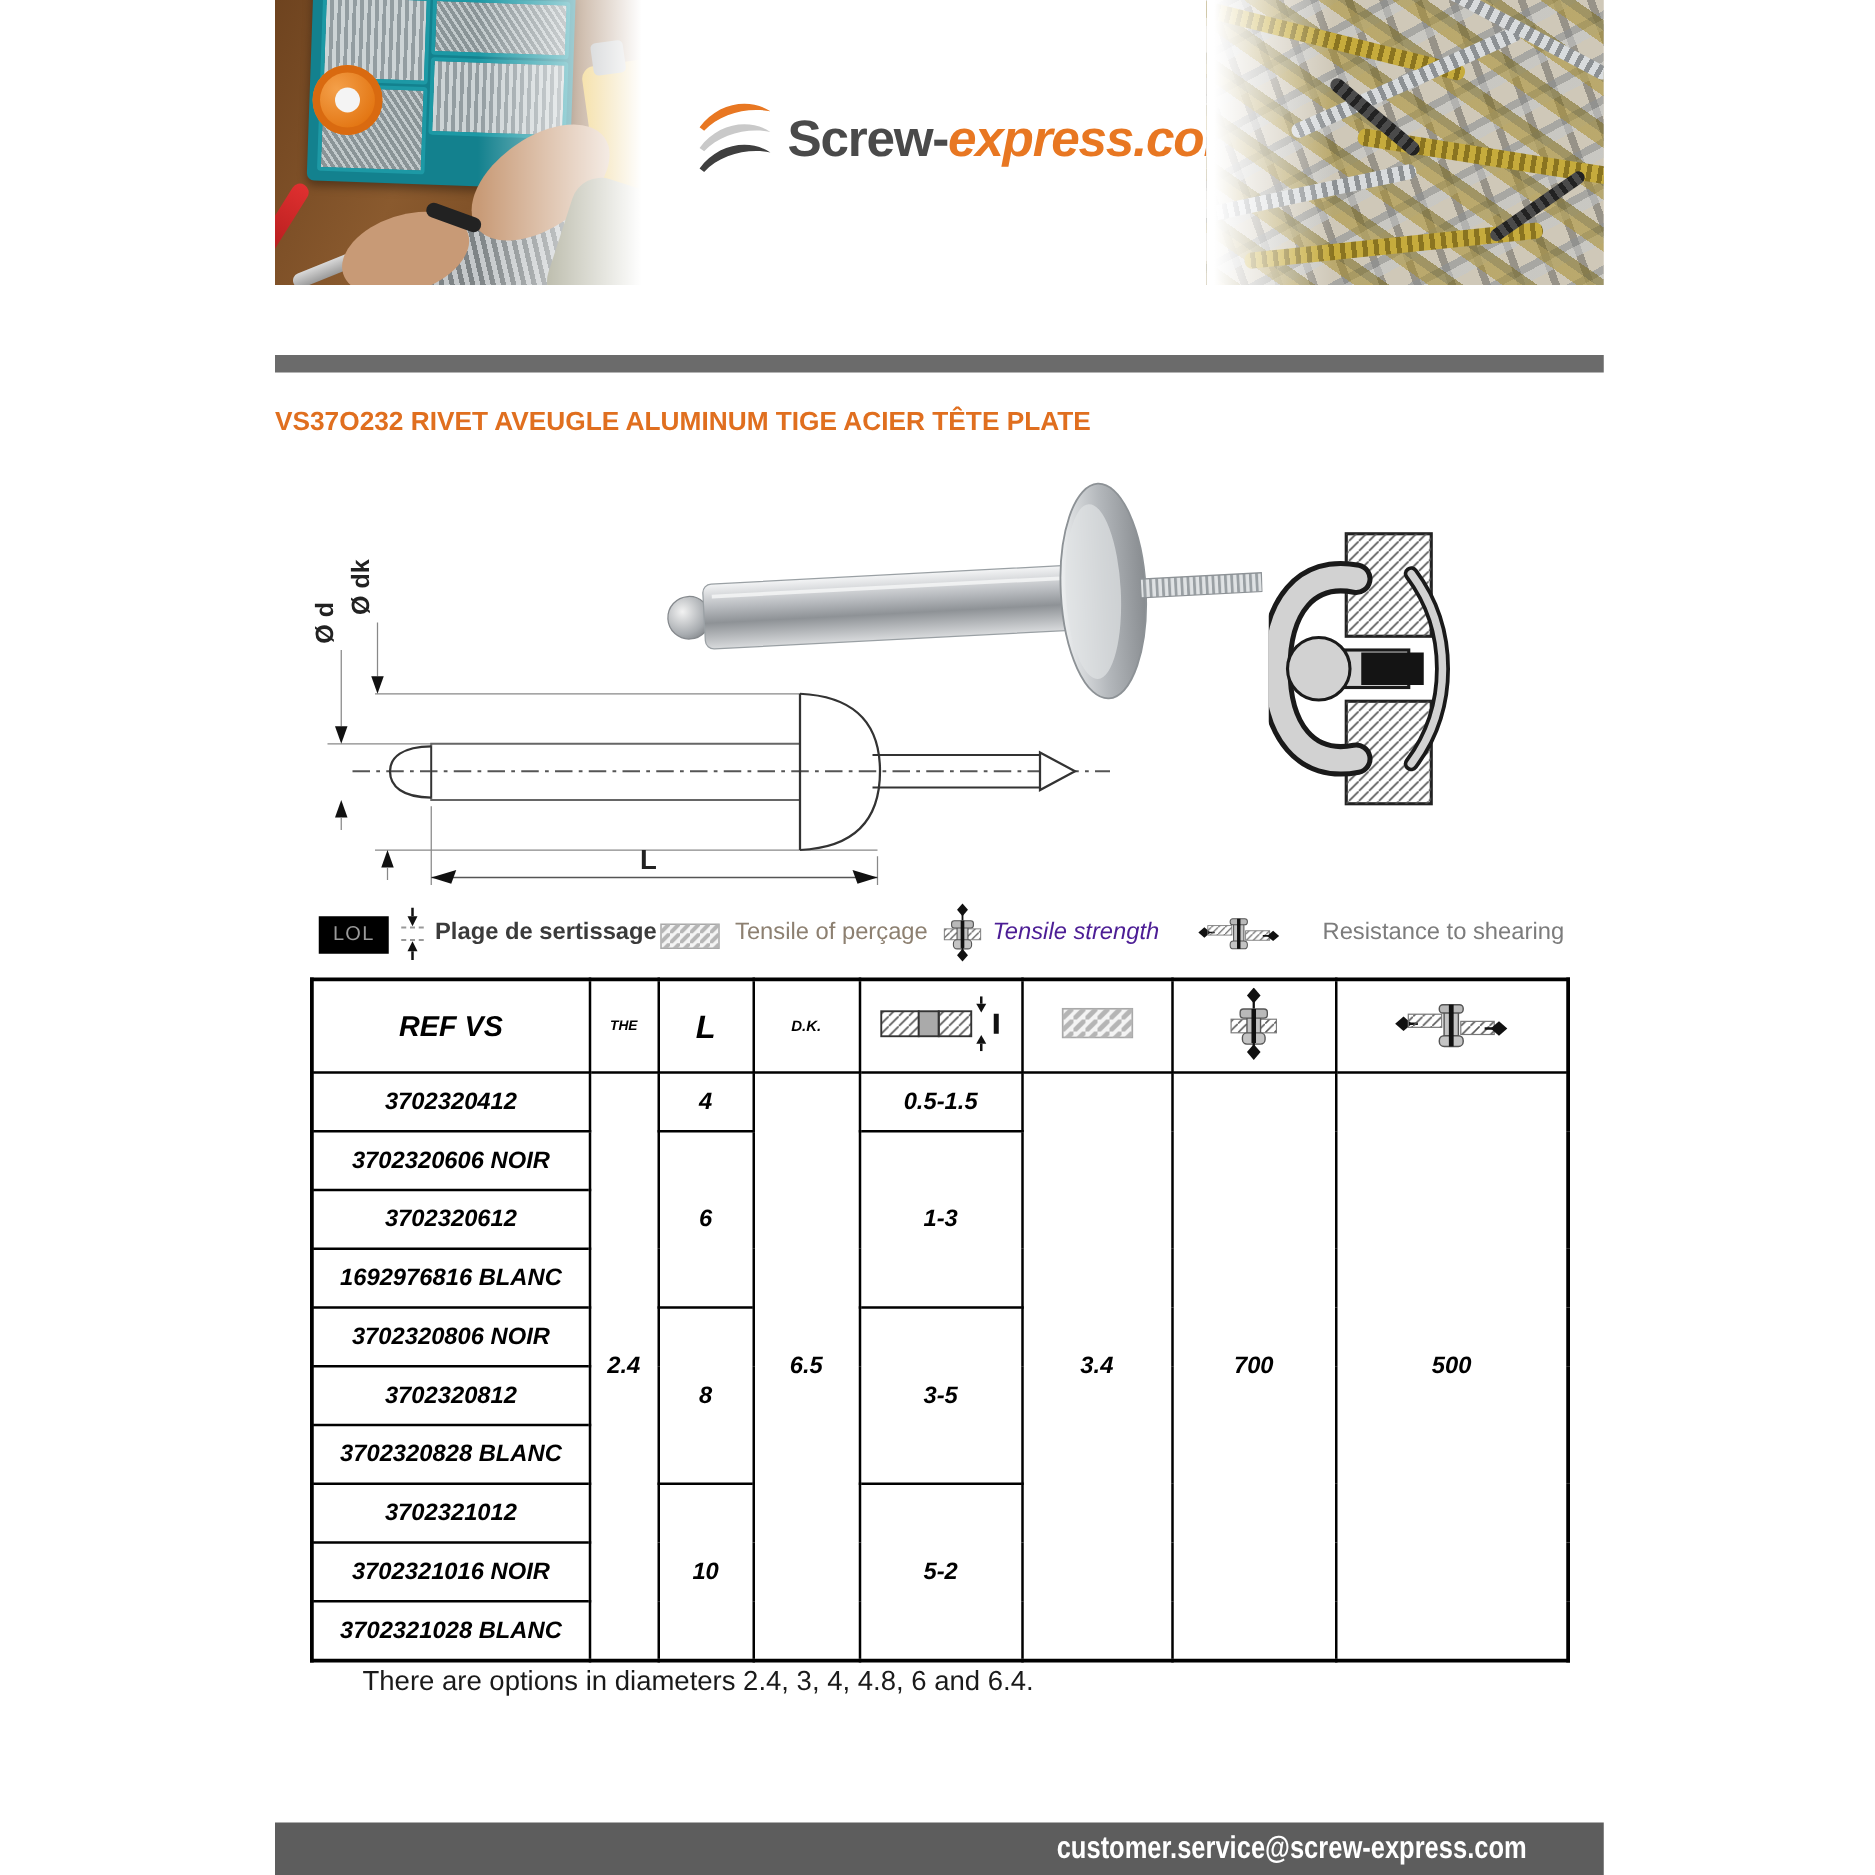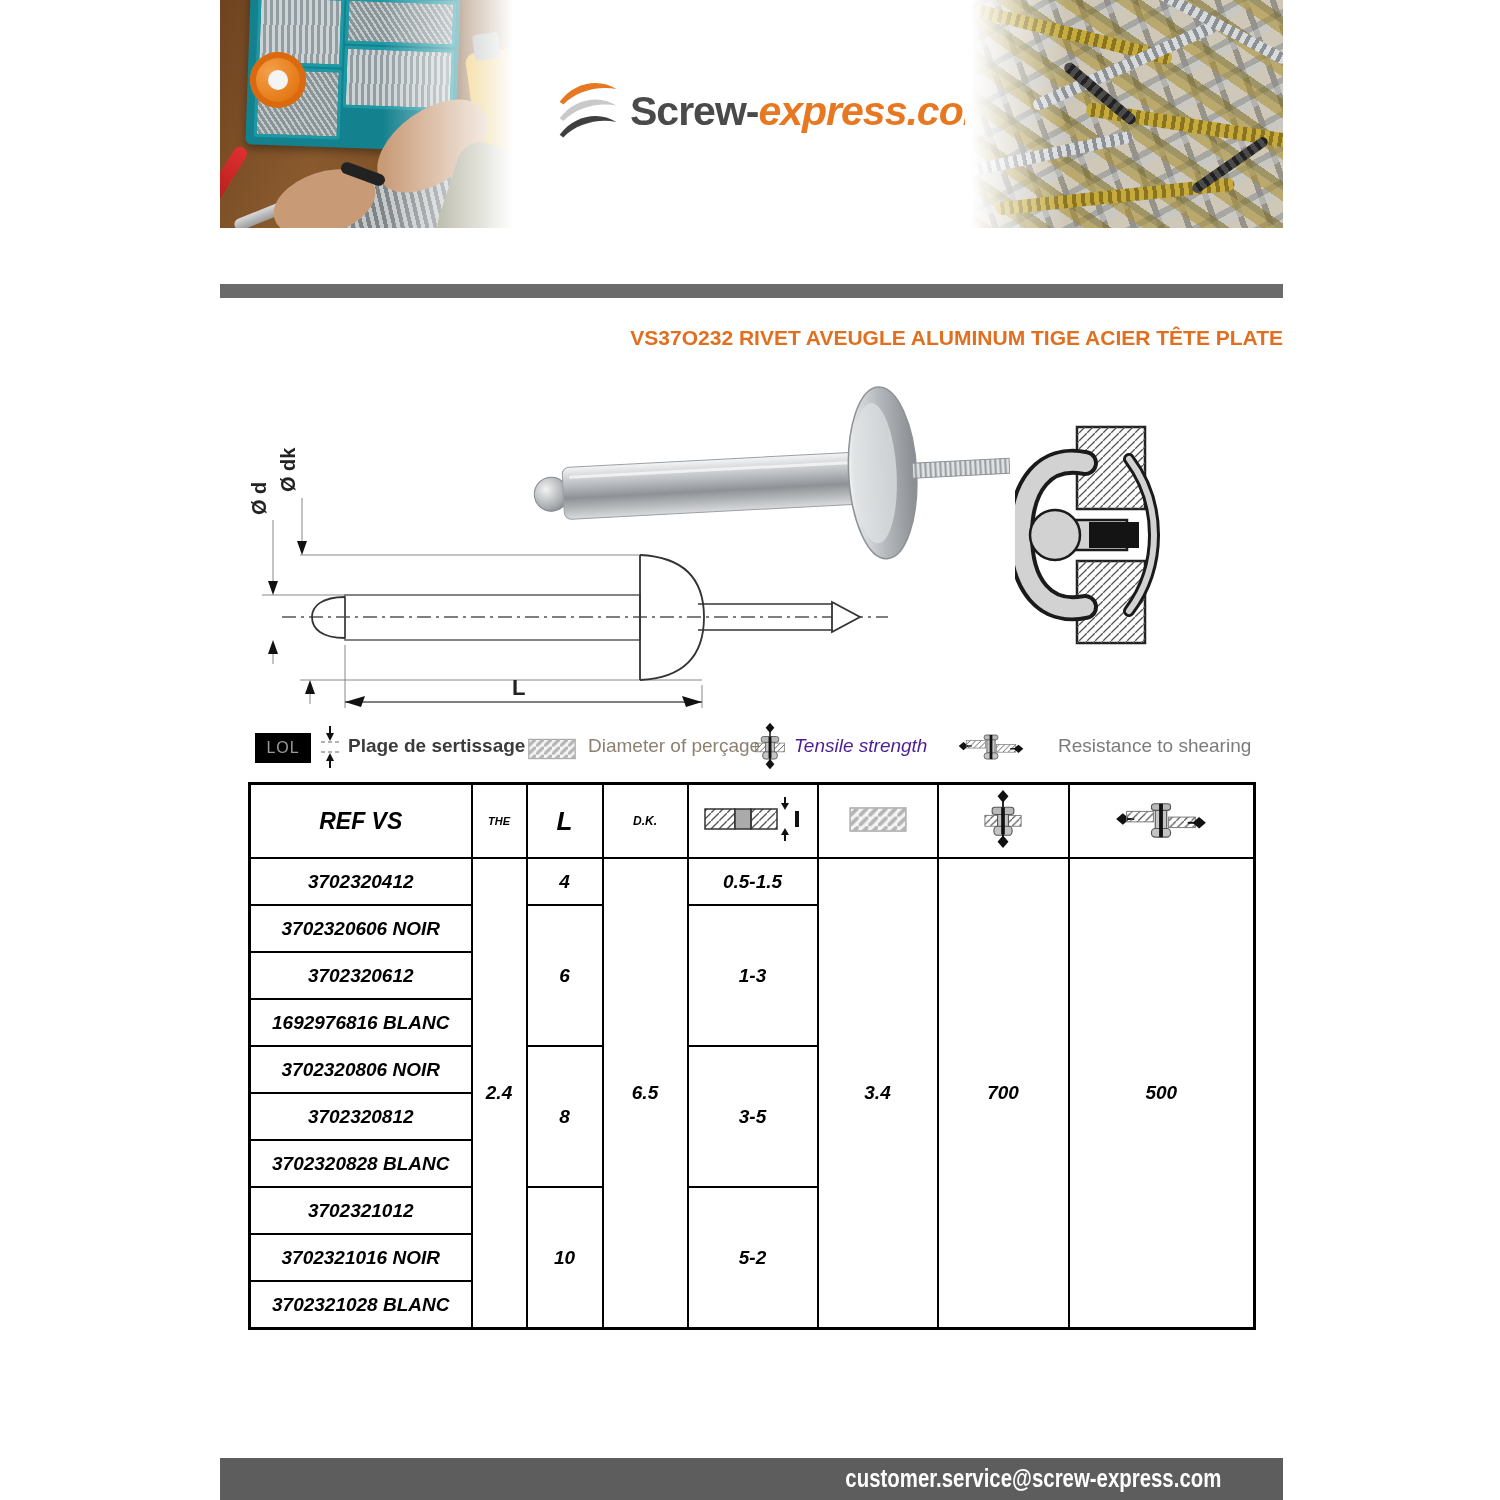--- a/index.html
+++ b/index.html
@@ -41,21 +41,21 @@
   .logo-area{position:absolute;left:312px;top:0;width:433px;height:228px;background:#fff;}
   .logo-row{position:absolute;left:24px;top:78px;display:flex;align-items:center;}
   .logo-text{font-size:41px;font-weight:bold;letter-spacing:-1px;white-space:nowrap;}
   .logo-screw{color:#4a4a4a;}
   .logo-express{color:#E87722;font-style:italic;}
 
   
   .banner{position:absolute;left:0;top:228px;width:1063px;height:56px;background:#E8772A;text-align:center;line-height:56px;}
   .banner-text{display:inline-block;color:#fff;font-weight:bold;font-size:49px;line-height:56px;transform:scale(0.8,1.12);letter-spacing:-1px;}
   .graybar{position:absolute;left:0;top:284px;width:1063px;height:14px;background:#6B6B6B;}
-  .product-title{position:absolute;left:0;top:326px;width:1063px;text-align:right;color:#E06F1F;font-weight:bold;font-size:21px;letter-spacing:0;}
+  .product-title{position:absolute;left:0;top:326px;width:1063px;text-align:left;color:#E06F1F;font-weight:bold;font-size:21px;letter-spacing:0;}
 
   
   .abs{position:absolute;}
   svg text{font-family:"Liberation Sans",sans-serif;}
 
   
   .legend-label{position:absolute;font-size:19px;white-space:nowrap;}
   .lol-box{position:absolute;left:35px;top:733px;width:56px;height:30px;background:#000000;color:#9a9a9a;
            font-size:16px;text-align:center;line-height:30px;letter-spacing:1px;}
 
@@ -285,21 +285,21 @@
 
     <div class="lol-box">LOL</div>
     <svg class="abs" style="left:98px;top:726px;" width="24" height="42">
         <use href="#icon-grip-mini"></use>
       </svg>
     <div class="legend-label" style="left:128px;top:735px;font-weight:bold;color:#3b3b3b;">Plage de sertissage</div>
 
     <svg class="abs" style="left:308px;top:738px;" width="48" height="22">
         <use href="#icon-hatch"></use>
       </svg>
-    <div class="legend-label" style="left:368px;top:735px;color:#8d8071;">Diameter of perçage</div>
+    <div class="legend-label" style="left:368px;top:735px;color:#8d8071;">Tensile of perçage</div>
 
     <svg class="abs" style="left:534px;top:722px;" width="32" height="48">
         <use href="#icon-tensile"></use>
       </svg>
     <div class="legend-label" style="left:574px;top:735px;color:#4c1d95;font-style:italic;">Tensile strength</div>
 
     <svg class="abs" style="left:738px;top:730px;" width="66" height="32">
         <use href="#icon-shear"></use>
       </svg>
     <div class="legend-label" style="left:838px;top:735px;color:#7c7c7c;">Resistance to shearing</div>
@@ -375,19 +375,20 @@
         <tr>
           <td>3702321016 NOIR</td>
         </tr>
         <tr>
           <td>3702321028 BLANC</td>
         </tr>
       </tbody>
         </table>
     </div>
 
+    <div class="note">There are options in diameters 2.4, 3, 4, 4.8, 6 and 6.4.</div>
 
     <div class="footer-bar">
       <span class="footer-email">customer.service@screw-express.com</span>
     </div>
 
   </div>
 </div>
 
 </body></html>

